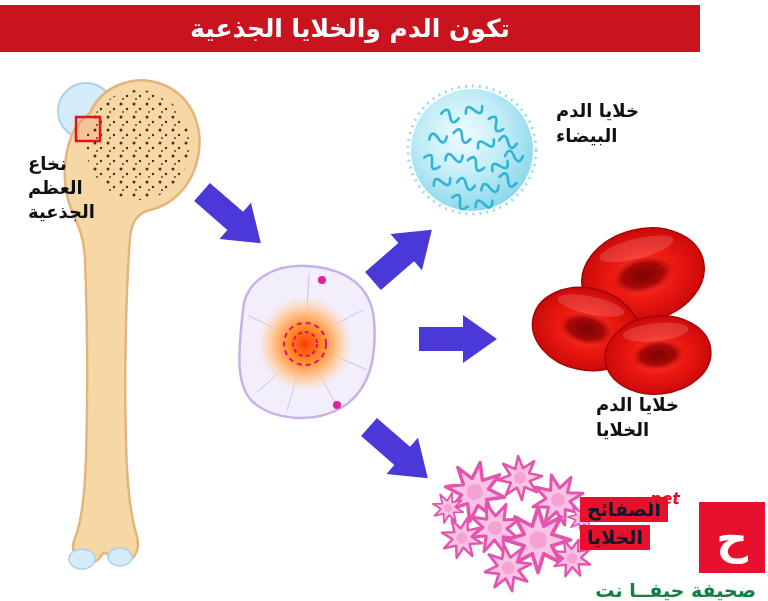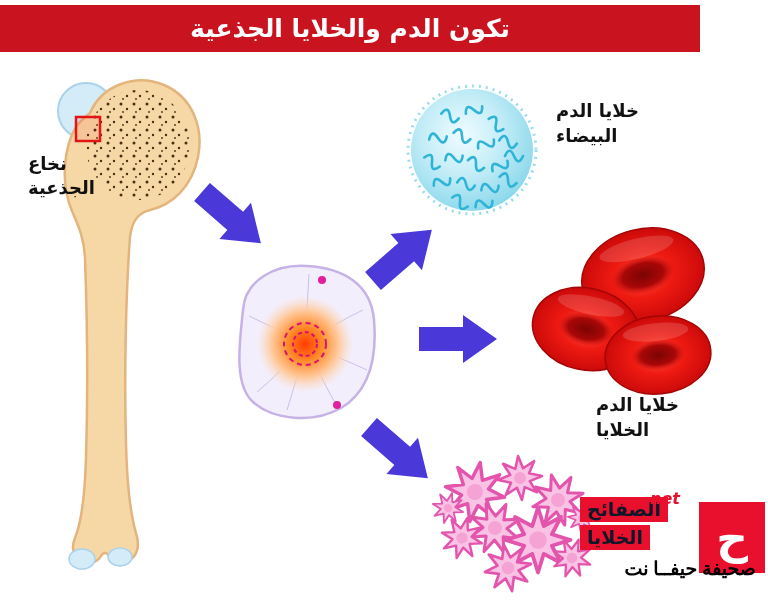--- a/index.html
+++ b/index.html
@@ -35,22 +35,22 @@
   .net-tag{
     position:absolute;right:88px;top:489px;color:#e8102c;
     font-size:16px;font-weight:bold;font-style:italic;
   }
   .logo-square{
     position:absolute;right:3px;top:502px;width:66px;height:71px;background:#e8102c;
     display:flex;align-items:center;justify-content:center;
   }
   .logo-square span{color:#ffffff;font-size:44px;font-weight:bold;line-height:1;}
   .caption{
-    position:absolute;right:12px;top:557px;font-size:19px;font-weight:bold;
-    color:#000000;direction:rtl;white-space:nowrap;font-family:Liberation Serif, serif;
+    position:absolute;right:12px;top:579px;font-size:19px;font-weight:bold;
+    color:#15803d;direction:rtl;white-space:nowrap;
   }
 </style>
 </head>
 <body>
 
 <div class="stage">
 
   <div class="header">
     <span>تكون الدم والخلايا الجذعية</span>
   </div>
@@ -186,20 +186,21 @@
       <polygon id="arrowShape" points="0,-12 44,-12 44,-24 78,0 44,24 44,12 0,12"></polygon>
     </defs>
     <use href="#arrowShape" transform="translate(202,192) rotate(41)" fill="#4a39d8"></use>
     <use href="#arrowShape" transform="translate(373,281) rotate(-41)" fill="#4a39d8"></use>
     <use href="#arrowShape" transform="translate(419,339)" fill="#4a39d8"></use>
     <use href="#arrowShape" transform="translate(369,427) rotate(41)" fill="#4a39d8"></use>
   </svg>
 
   <div class="label bone-label">
     <div>نخاع</div>
+    <div>العظم</div>
     <div>الجذعية</div>
   </div>
 
 
   <div class="label wbc-label">
     <div>خلايا الدم</div>
     <div>البيضاء</div>
   </div>
 
   <div class="label rbc-label">

